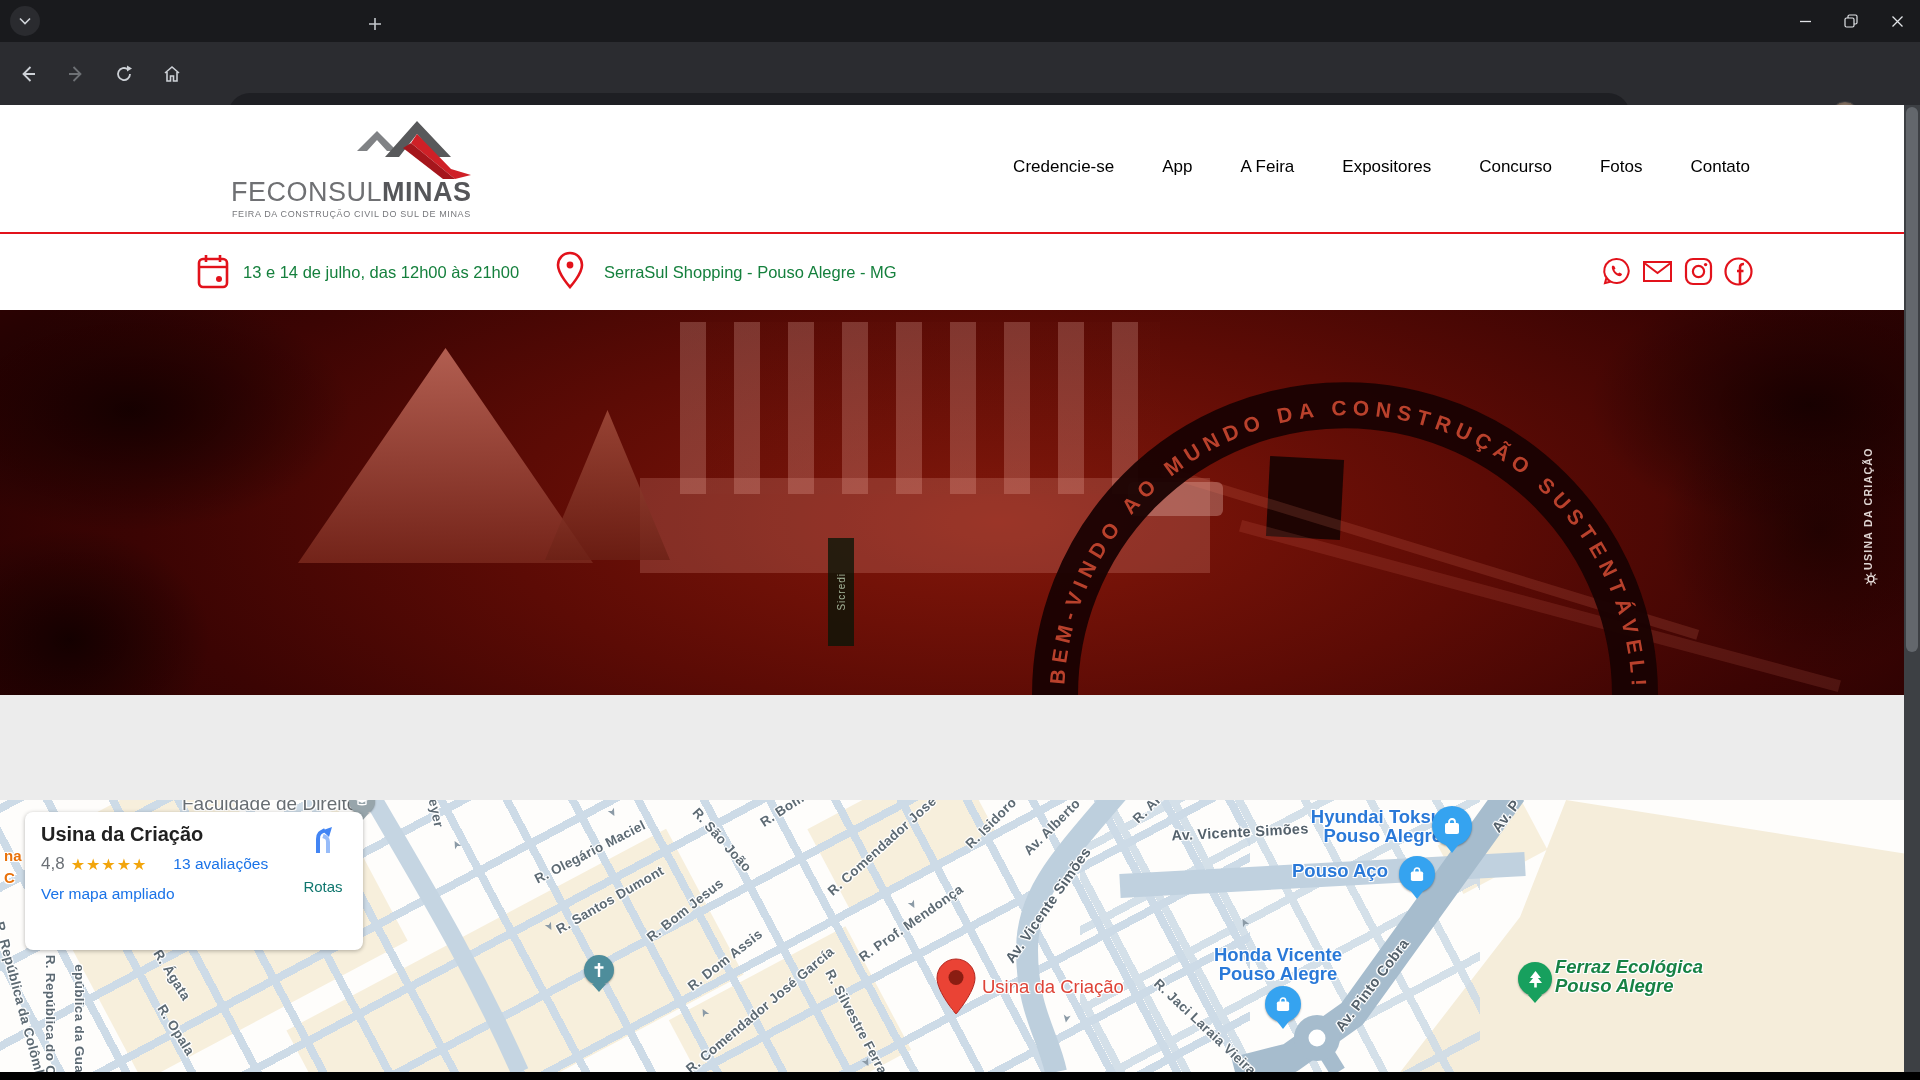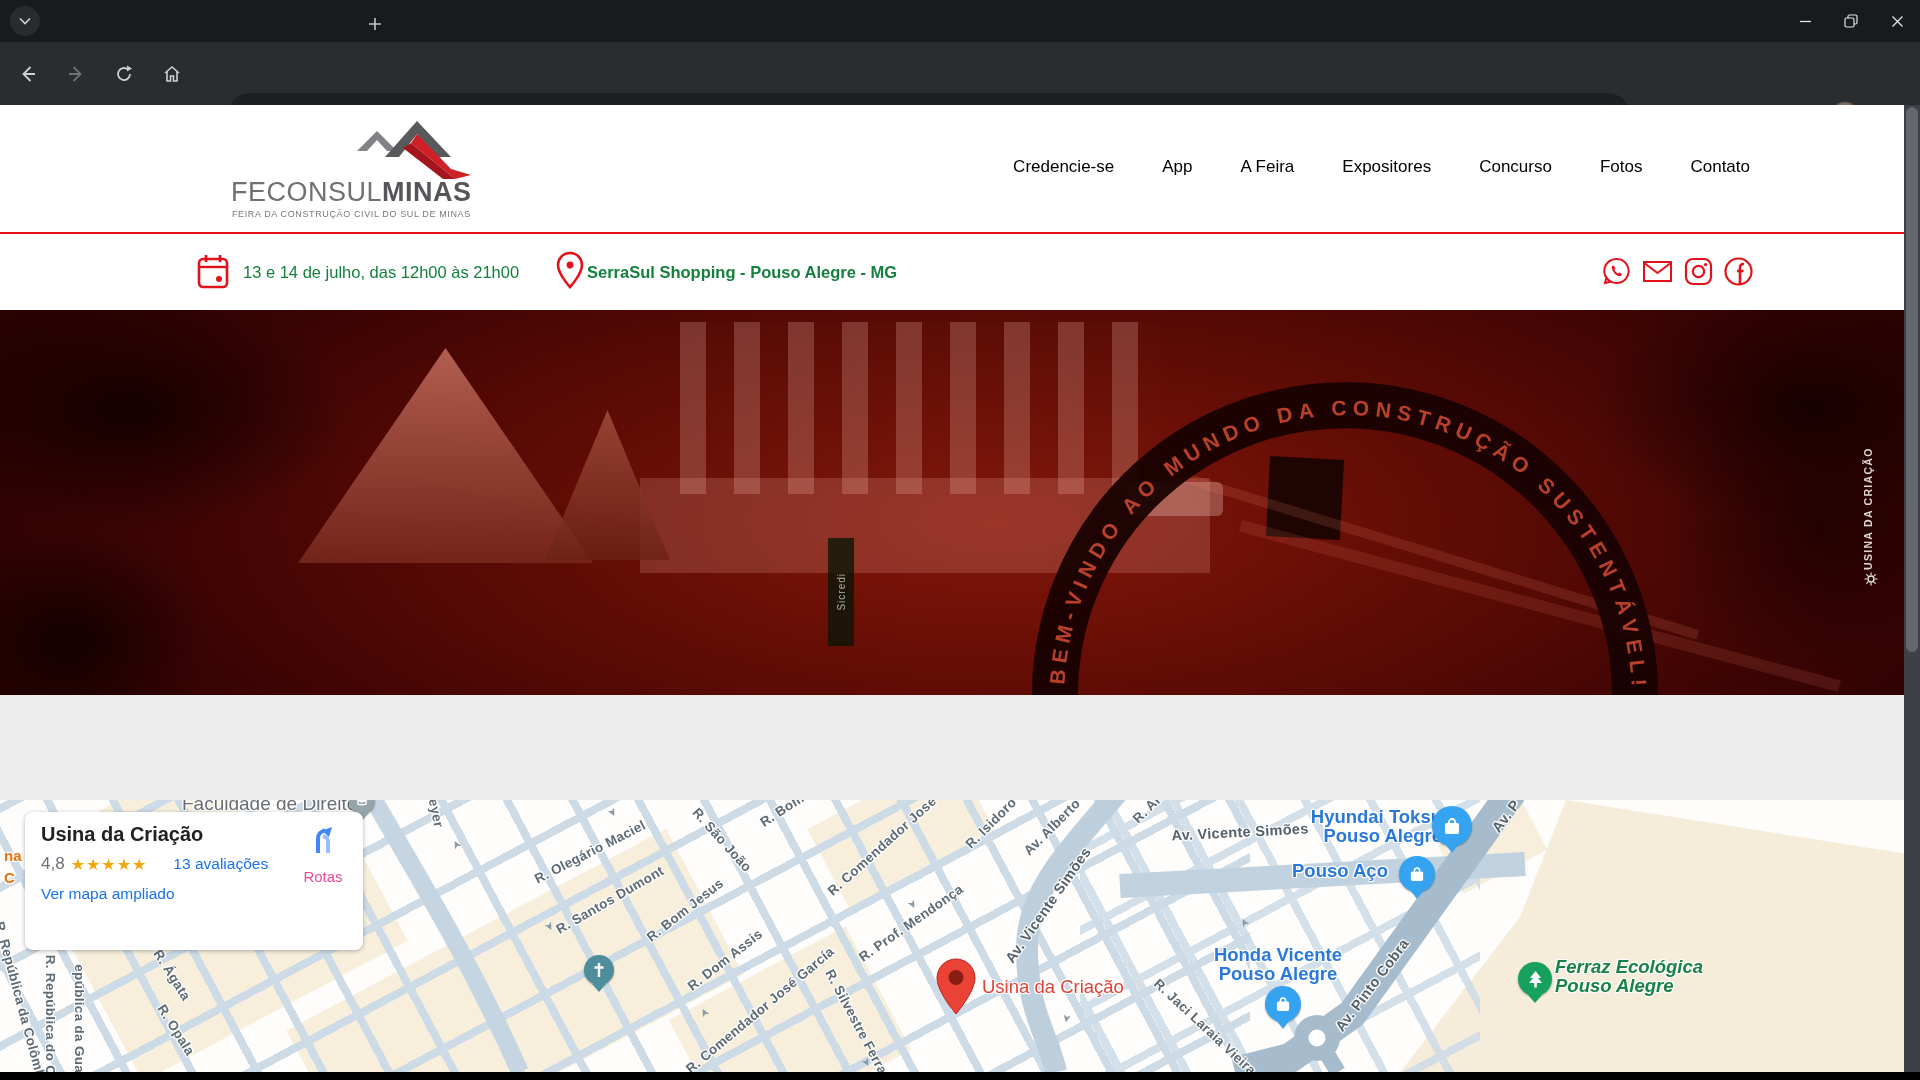--- a/index.html
+++ b/index.html
@@ -81,21 +81,21 @@
   .mapcard{position:absolute;left:25px;top:12px;width:338px;height:138px;background:#fff;border-radius:8px;
     box-shadow:0 1px 4px rgba(0,0,0,.3);padding:11px 16px;z-index:30;}
   .mc-title{font-size:20px;font-weight:700;color:#212121;}
   .mc-addr{margin-top:6px;font-size:15.5px;color:#70757a;line-height:1.25;width:240px;}
   .mc-rating{margin-top:8px;display:flex;align-items:center;}
   .mc-score{font-size:17px;color:#6b7076;}
   .mc-stars{font-size:16px;color:#f2a50c;letter-spacing:1px;margin-left:6px;}
   .mc-reviews{font-size:15.5px;color:#1a73e8;margin-left:26px;text-decoration:none;}
   .mc-expand{display:block;margin-top:11px;font-size:15.5px;color:#1a73e8;text-decoration:none;}
   .mc-rotas{position:absolute;right:12px;top:12px;width:56px;text-align:center;}
-  .mc-rotas span{display:block;margin-top:10px;font-size:15px;color:#ec4899;}
+  .mc-rotas span{display:block;margin-top:20px;font-size:15px;color:#0f766e;}
 
   .blackbar{position:absolute;left:0;top:1072px;width:1920px;height:8px;background:#000;}
   .scrollbar{position:absolute;left:1904px;top:105px;width:16px;height:967px;background:#3d4044;}
   .scrollthumb{position:absolute;left:2px;top:2px;width:12px;height:545px;border-radius:6px;background:#63676c;}
 </style>
 </head>
 <body>
 
 <div class="screen">
 
@@ -226,21 +226,21 @@
         <rect x="2" y="6" width="28" height="28" rx="4" fill="none" stroke="#e2121b" stroke-width="2.6"></rect>
         <path d="M9 2 V9 M23 2 V9" stroke="#e2121b" stroke-width="2.6"></path>
         <path d="M2 14 H30" stroke="#e2121b" stroke-width="2.4"></path>
         <circle cx="22" cy="26" r="3" fill="#e2121b"></circle>
       </svg>
       <span class="info-text" style="left:243px;top:29px;">13 e 14 de julho, das 12h00 às 21h00</span>
       <svg class="abs" style="left:556px;top:17px;" width="28" height="40" viewBox="0 0 28 40">
         <path d="M14 2 C7 2 2 7.5 2 14 C2 23 14 36 14 36 C14 36 26 23 26 14 C26 7.5 21 2 14 2 Z" fill="none" stroke="#e2121b" stroke-width="2.6"></path>
         <circle cx="14" cy="14" r="3.4" fill="#e2121b"></circle>
       </svg>
-      <span class="info-text" style="left:587px;top:29px;font-weight:bold;">SerraSul Shopping - Pouso Alegre - MG</span>
+      <span class="info-text" style="left:604px;top:29px;">SerraSul Shopping - Pouso Alegre - MG</span>
       <div class="social">
         <a href="#">
             <svg width="31" height="31" viewBox="0 0 31 31">
               <path d="M15.5 3 A12 12 0 1 1 5.5 21.5 L4 27 L9.6 25.6 A12 12 0 0 1 15.5 3 Z" fill="none" stroke="#e2121b" stroke-width="2"></path>
               <path d="M11 10 C10 13 13 18.5 17.5 20 C19.5 20.6 21 19.5 21 18 L18.5 16.5 L17 17.5 C15.5 17 13.8 15.2 13.3 13.8 L14.5 12.5 L13.2 10 C12.3 9.5 11.3 9.6 11 10 Z" fill="#e2121b"></path>
             </svg>
           </a>
         <a href="#">
             <svg width="33" height="31" viewBox="0 0 33 31">
               <rect x="3" y="6" width="27" height="19" fill="none" stroke="#e2121b" stroke-width="2"></rect>

